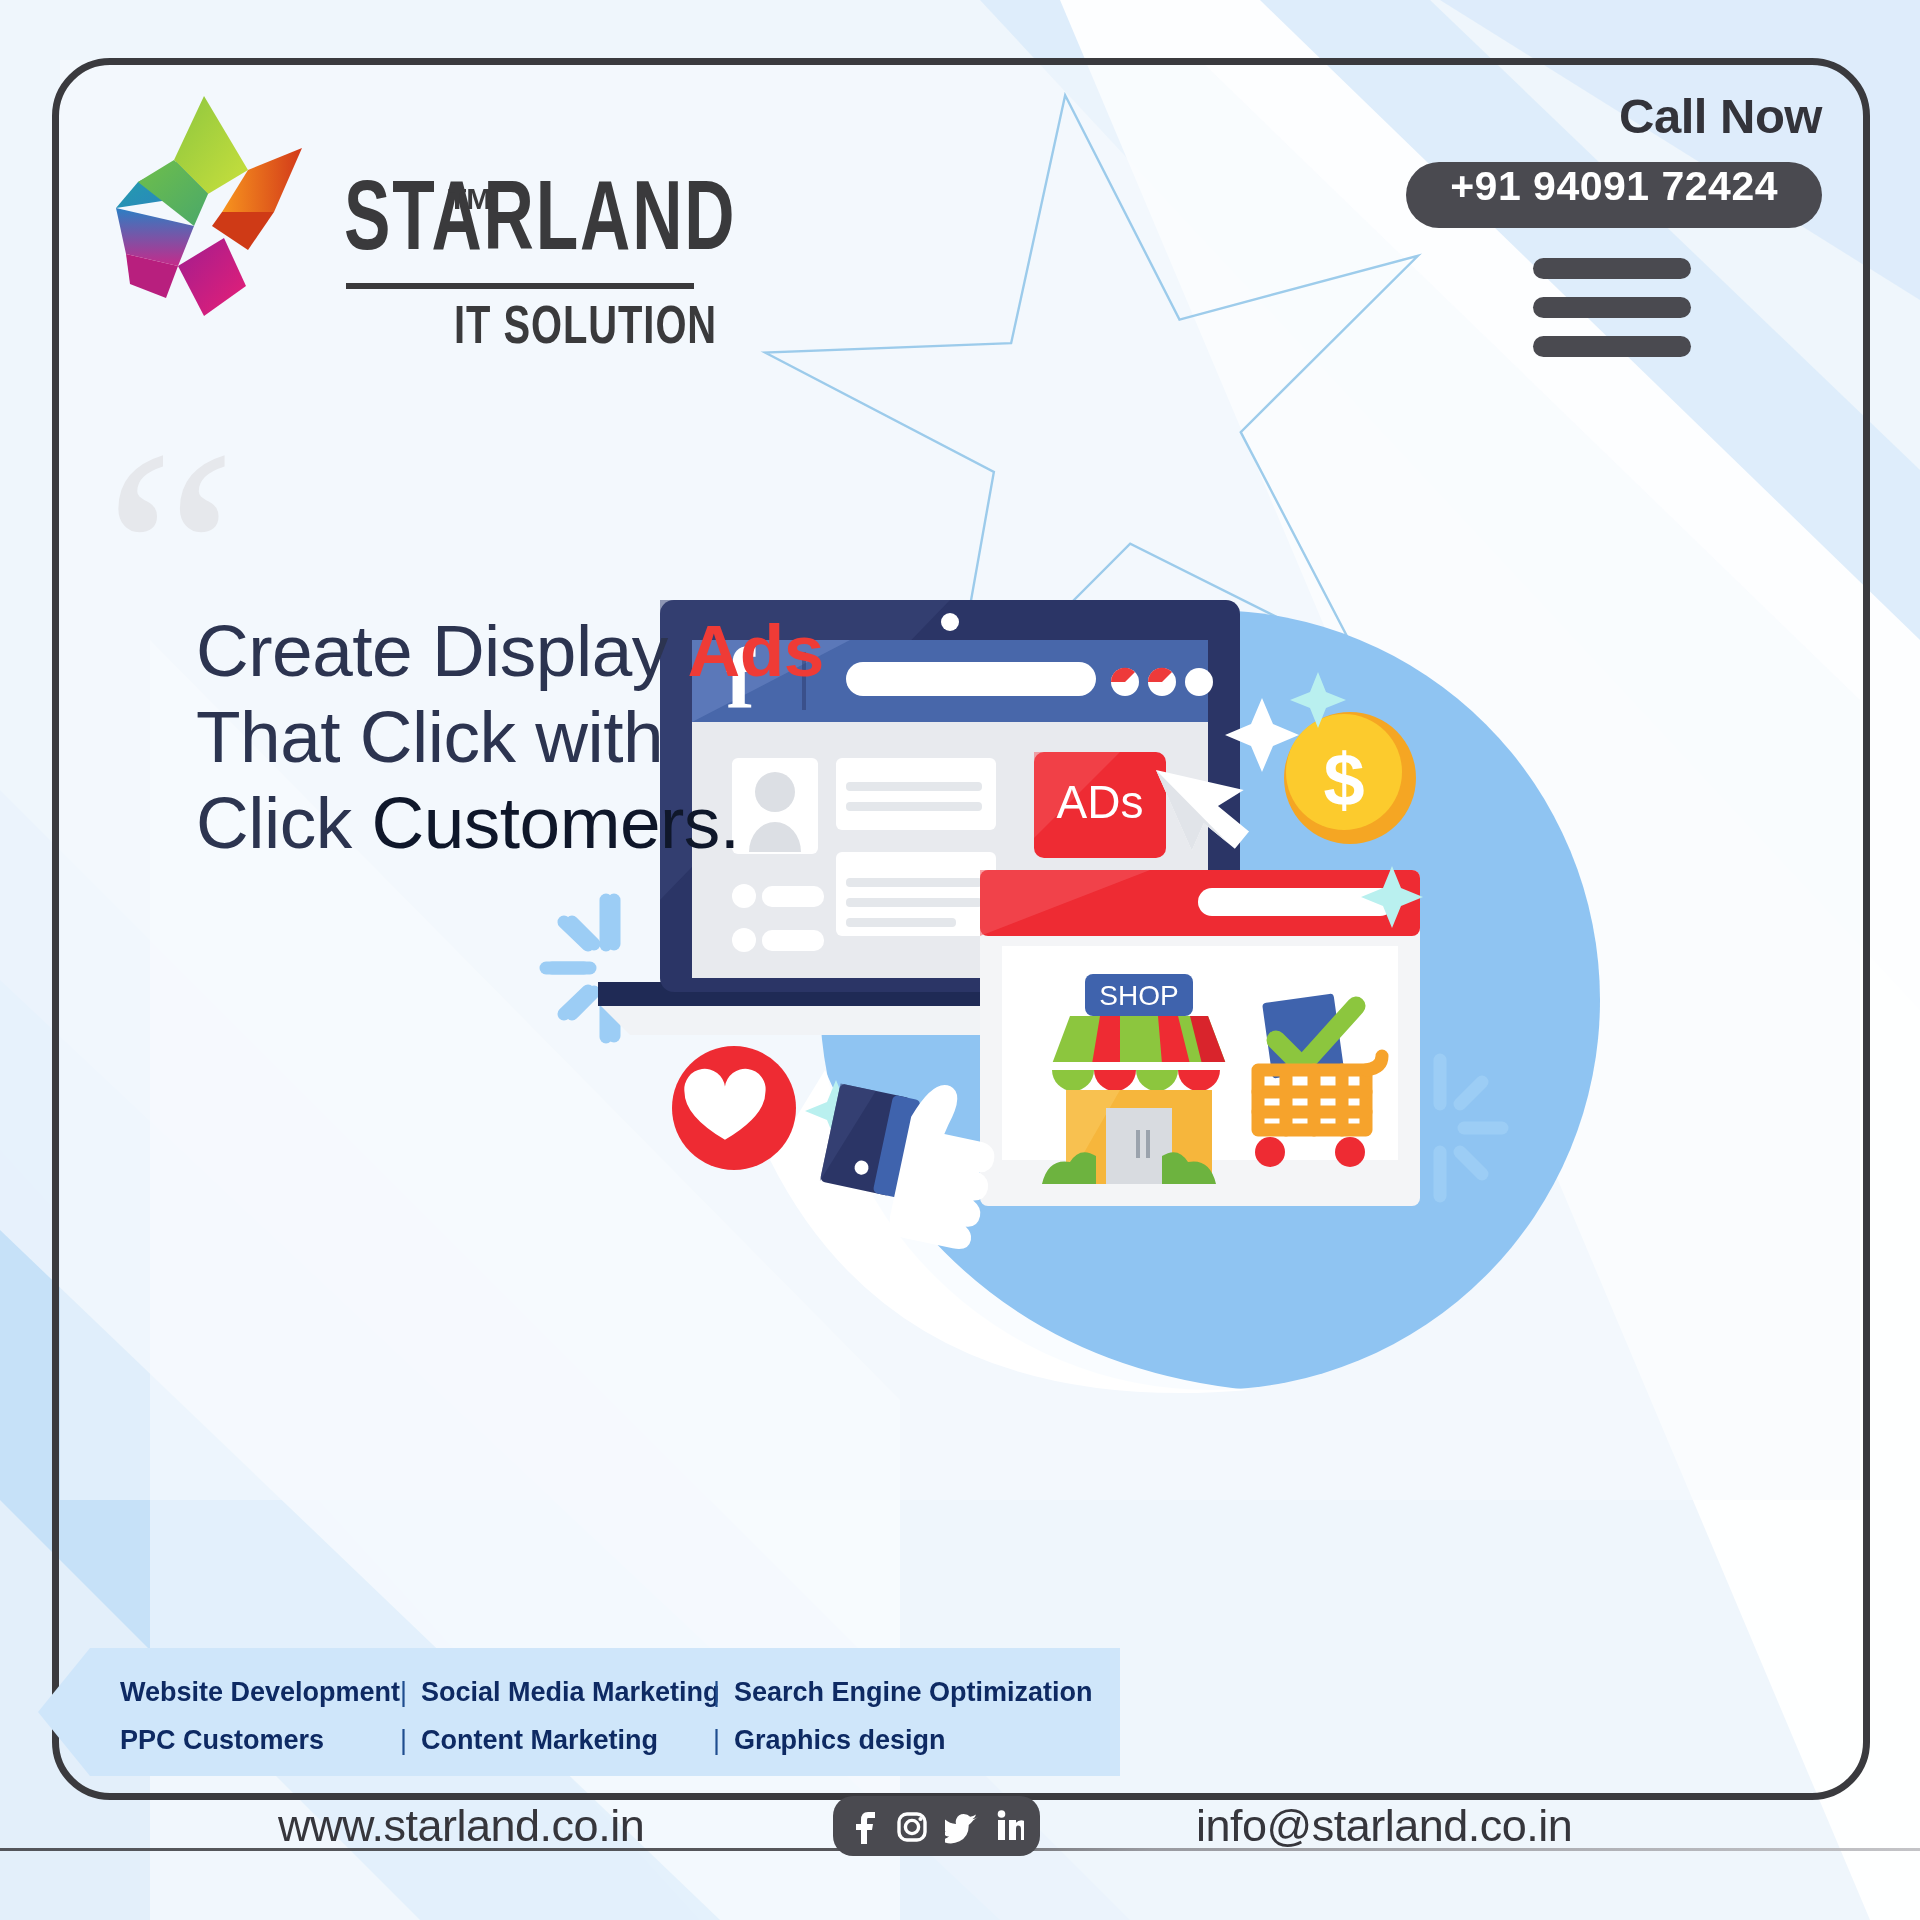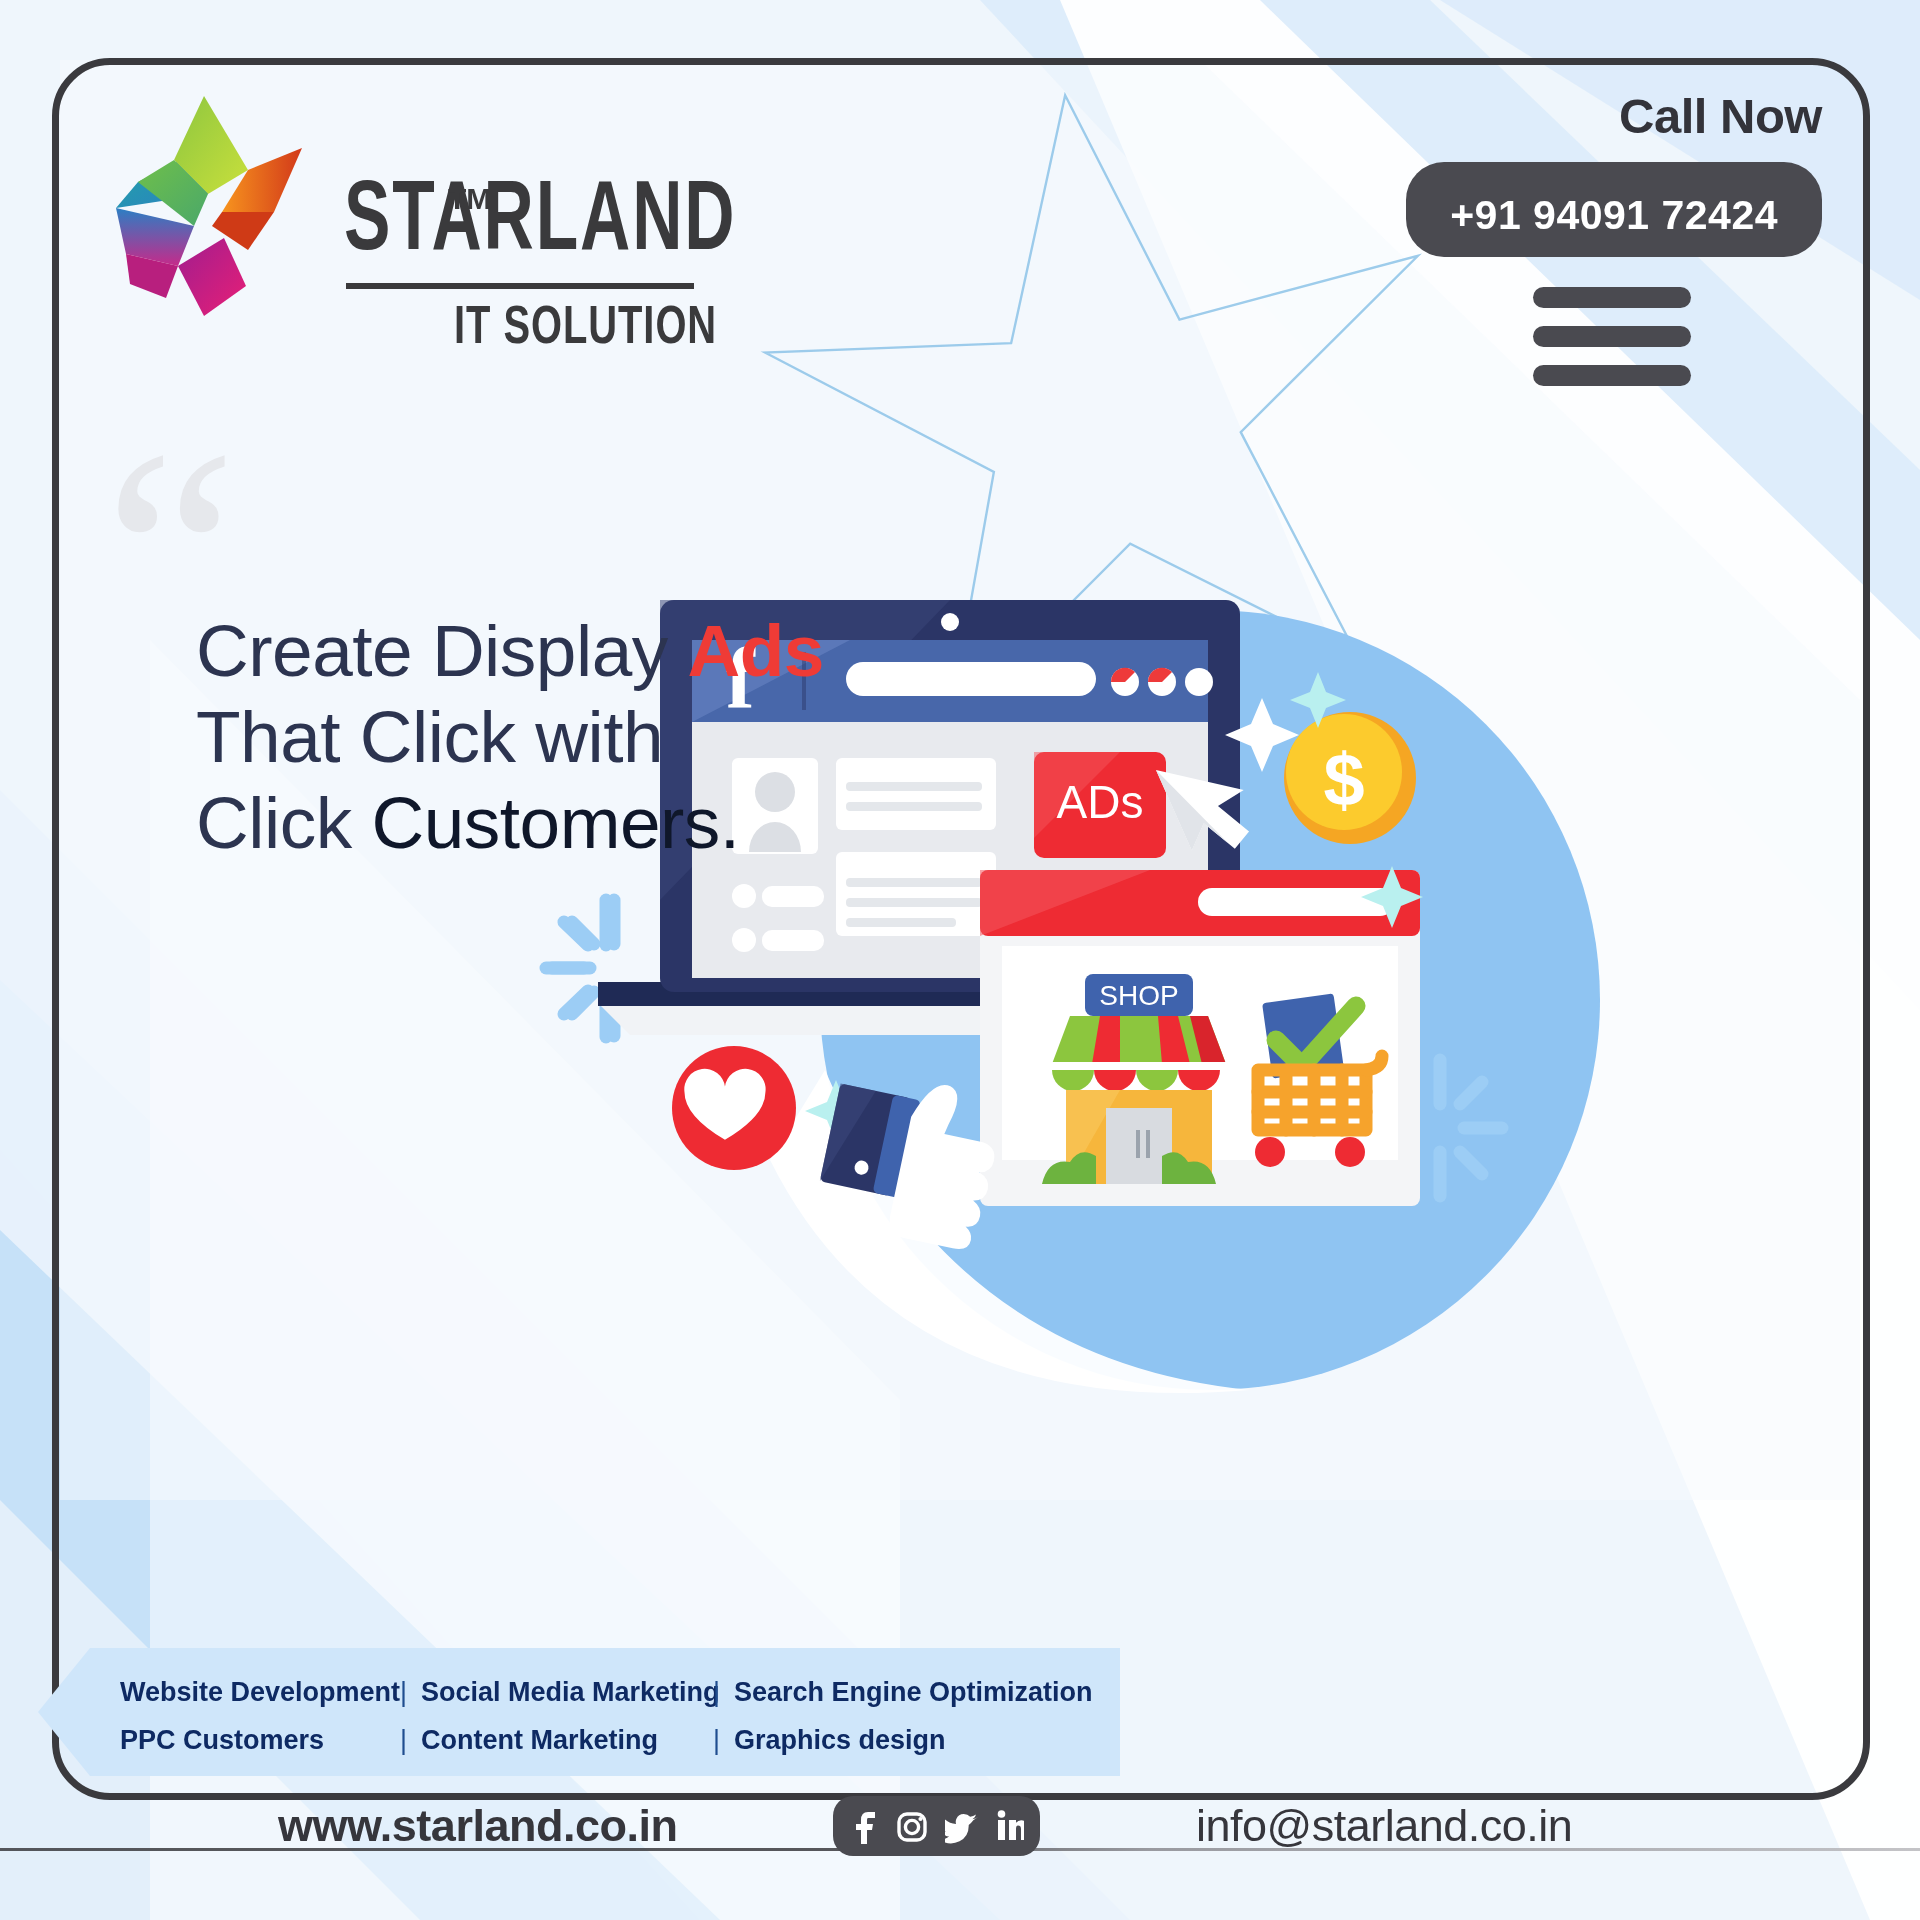--- a/index.html
+++ b/index.html
@@ -56,21 +56,21 @@
   .call-block { position:absolute; right:98px; top:88px; text-align:right; z-index:9; width:420px; }
   .call-label {
     font-size:49px; font-weight:bold; color:#33333a; letter-spacing:-0.5px;
   }
   .call-pill {
     margin-top:18px;
     display:inline-block;
     background:#4a4a50;
     color:#ffffff;
     border-radius:38px;
-    padding:30px 44px 18px;
+    padding:1px 44px 18px;
     font-size:41px;
     font-weight:bold;
     letter-spacing:0.5px;
     white-space:nowrap;
   }
   .hamburger { margin:30px auto 0; width:158px; }
   .hamburger span { display:block; height:21px; border-radius:11px; background:#4a4a50; margin-bottom:18px; }
   .hamburger span:last-child { margin-bottom:0; }
 
   
@@ -103,21 +103,21 @@
   }
   .svc-row { display:flex; align-items:center; height:48px; }
   .svc-item { white-space:nowrap; }
   .svc-sep { color:#1f4d8f; margin:0 14px; font-weight:normal; }
   .svc-row .c1 { width:266px; }
   .svc-row .c2 { width:278px; }
 
   
   .footer { position:absolute; left:0; top:1790px; width:1920px; height:130px; z-index:9; }
   .footer-line { position:absolute; left:0; top:58px; width:1920px; height:3px; background:linear-gradient(to right,#3a3a3e 0%,#3a3a3e 45%,#8a8a90 60%,#b9b9bd 100%); opacity:.85; }
-  .footer-web { position:absolute; left:278px; top:10px; font-size:45px; color:#36363c; letter-spacing:-0.5px;font-weight:bold; }
+  .footer-web { position:absolute; left:278px; top:10px; font-size:45px; color:#36363c; letter-spacing:-0.5px; }
   .footer-mail { position:absolute; left:1196px; top:10px; font-size:45px; color:#36363c; letter-spacing:-0.5px; }
   .social {
     position:absolute; left:833px; top:6px;
     background:#4a4a50; border-radius:20px;
     padding:10px 16px; display:flex; align-items:center; gap:17px;
   }
   .social svg { display:block; }
 </style>
 </head>
 <body>

